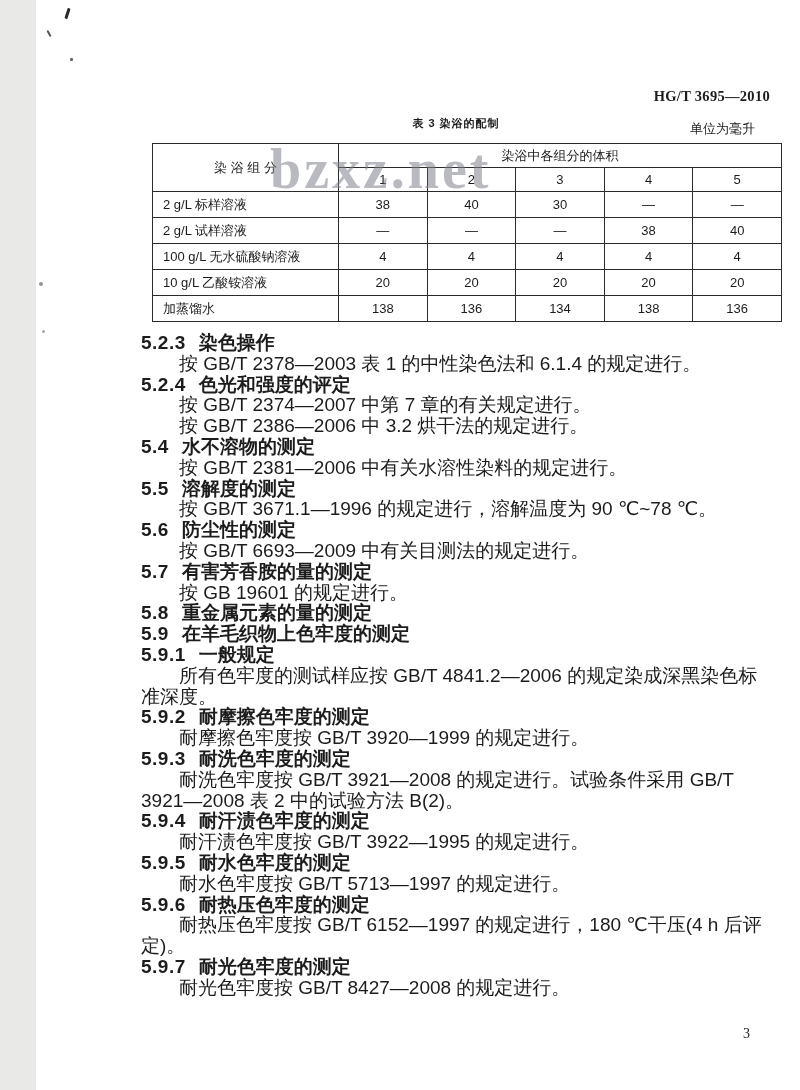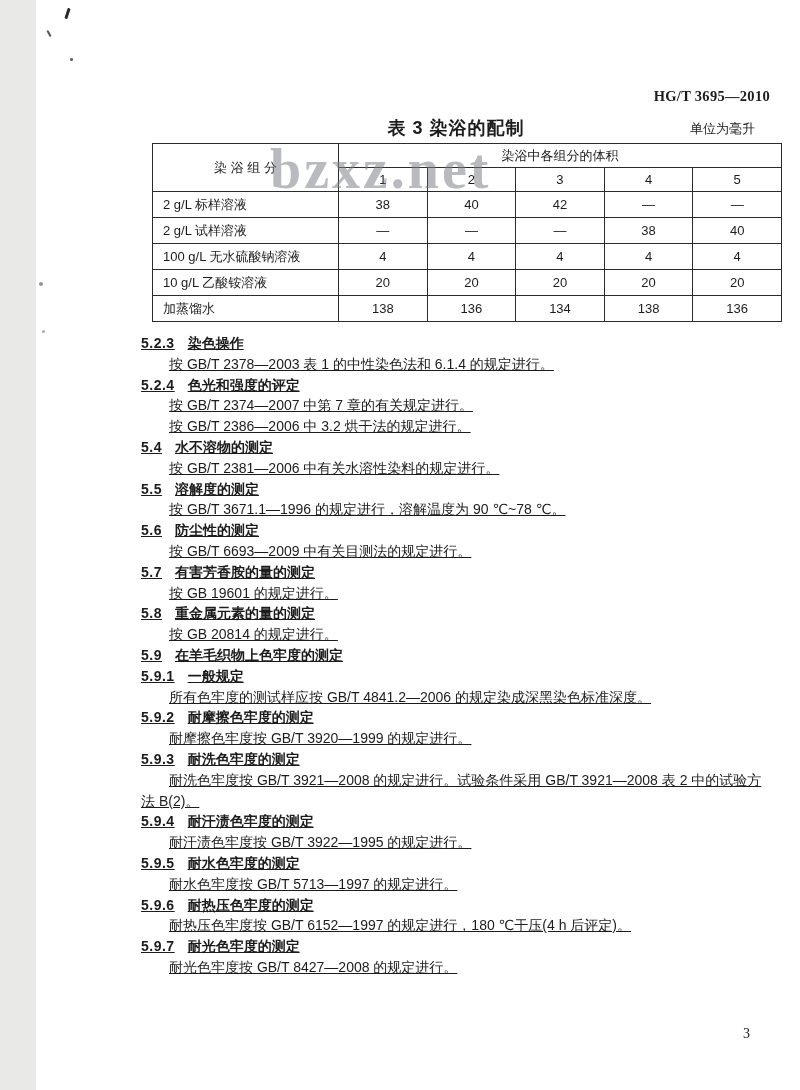--- a/index.html
+++ b/index.html
@@ -26,21 +26,21 @@
 
   .doc-ref{
     position:absolute;top:88px;right:66px;
     font-size:14.5px;font-weight:700;letter-spacing:.3px;
     font-family:"Liberation Serif","DejaVu Serif",serif;
   }
 
   .caption-row{position:absolute;top:116px;left:105px;width:630px;height:22px;}
   .table-title{
     position:absolute;left:50%;transform:translateX(-50%);
-    font-weight:700;font-size:18px;letter-spacing:1px;white-space:nowrap;
+    font-weight:700;font-size:11px;letter-spacing:1px;white-space:nowrap;
   }
   .unit-note{position:absolute;right:16px;top:4px;font-size:13px;white-space:nowrap;}
 
   .table-wrap{position:absolute;top:143px;left:116px;width:630px;}
   table.dye{
     width:100%;border-collapse:collapse;table-layout:fixed;
     font-size:13px;color:#1c1c1c;border-radius:9px;
   }
   table.dye th,table.dye td{
     border:1px solid #2b2b2b;
@@ -54,21 +54,21 @@
   .watermark{
     position:absolute;top:-6px;left:118px;z-index:3;
     font-size:56px;font-weight:700;letter-spacing:3px;
     color:rgba(125,130,138,.55);
     font-family:"Liberation Serif","DejaVu Serif",serif;
     pointer-events:none;user-select:none;white-space:nowrap;
   }
 
   .sections{
     position:absolute;top:333px;left:105px;width:632px;
-    font-size:14px;line-height:20.8px;text-decoration:underline;
+    font-size:19px;line-height:20.8px;
   }
   .sec-heading{font-weight:700;}
   .sec-num{margin-right:13px;letter-spacing:.5px;}
   .sec-body{font-weight:400;text-indent:2em;}
 
   .page-num{
     position:absolute;bottom:48px;right:86px;
     font-size:14px;font-family:"Liberation Serif","DejaVu Serif",serif;
   }
 </style>
@@ -112,21 +112,21 @@
             <th>3</th>
             <th>4</th>
             <th>5</th>
           </tr>
       </thead>
       <tbody id="table-body">
           <tr>
             <td class="row-label">2 g/L 标样溶液</td>
             <td>38</td>
             <td>40</td>
-            <td>42</td>
+            <td>30</td>
             <td>—</td>
             <td>—</td>
           </tr>
           <tr>
             <td class="row-label">2 g/L 试样溶液</td>
             <td>—</td>
             <td>—</td>
             <td>—</td>
             <td>38</td>
             <td>40</td>
@@ -182,21 +182,20 @@
       <div class="section">
         <div class="sec-heading"><span class="sec-num">5.6</span><span class="sec-title">防尘性的测定</span></div>
         <div class="sec-body">按 GB/T 6693—2009 中有关目测法的规定进行。</div>
       </div>
       <div class="section">
         <div class="sec-heading"><span class="sec-num">5.7</span><span class="sec-title">有害芳香胺的量的测定</span></div>
         <div class="sec-body">按 GB 19601 的规定进行。</div>
       </div>
       <div class="section">
         <div class="sec-heading"><span class="sec-num">5.8</span><span class="sec-title">重金属元素的量的测定</span></div>
-        <div class="sec-body">按 GB 20814 的规定进行。</div>
       </div>
       <div class="section">
         <div class="sec-heading"><span class="sec-num">5.9</span><span class="sec-title">在羊毛织物上色牢度的测定</span></div>
       </div>
       <div class="section">
         <div class="sec-heading"><span class="sec-num">5.9.1</span><span class="sec-title">一般规定</span></div>
         <div class="sec-body">所有色牢度的测试样应按 GB/T 4841.2—2006 的规定染成深黑染色标准深度。</div>
       </div>
       <div class="section">
         <div class="sec-heading"><span class="sec-num">5.9.2</span><span class="sec-title">耐摩擦色牢度的测定</span></div>

